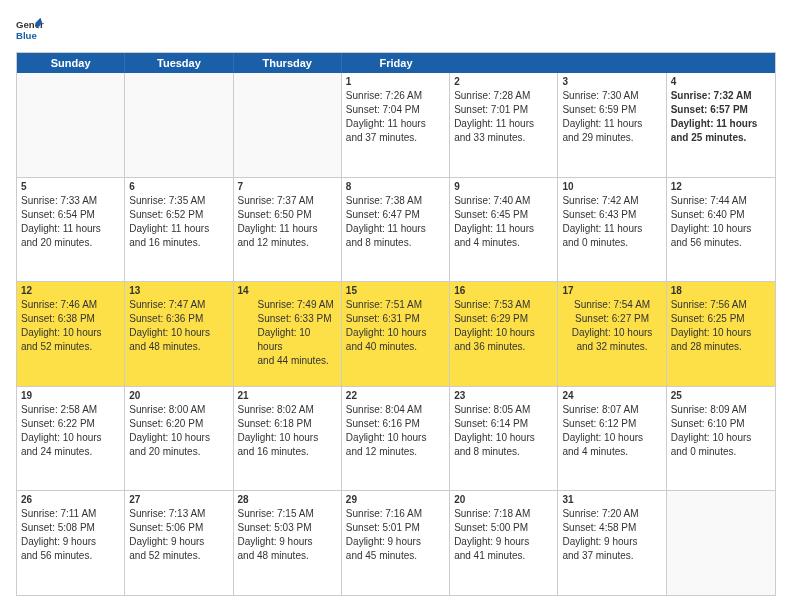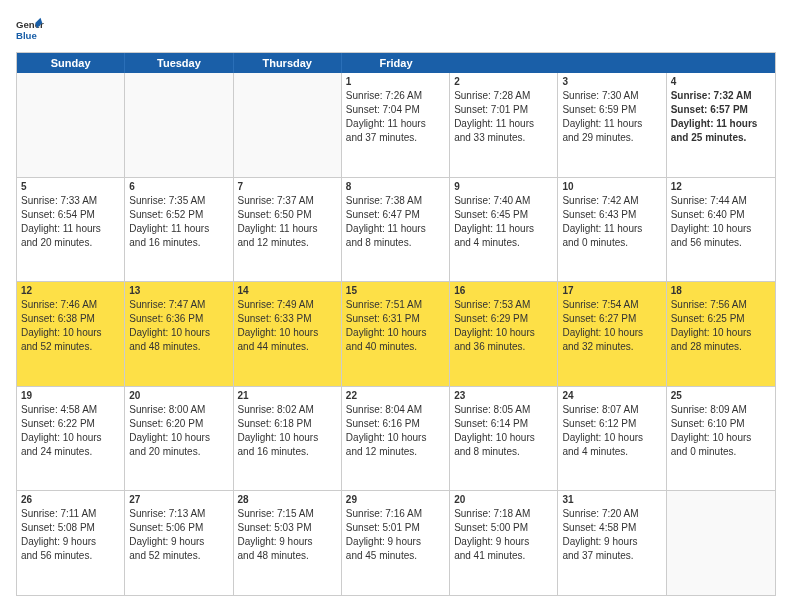--- a/index.html
+++ b/index.html
@@ -221,58 +221,58 @@
           </div>
           <div class="cal-cell shaded">
             <span class="day-num">13</span>
             <div class="cell-text" style="white-space: pre-line;">Sunrise: 7:47 AM
 Sunset: 6:36 PM
 Daylight: 10 hours
 and 48 minutes.</div>
           </div>
           <div class="cal-cell shaded">
             <span class="day-num">14</span>
-            <div class="cell-text" style="white-space: pre-line;">Sunrise: 7:49 AM
+            <div class="cell-text" style="white-space: pre-line; margin-left: 20px;">Sunrise: 7:49 AM
 Sunset: 6:33 PM
 Daylight: 10 hours
 and 44 minutes.</div>
           </div>
           <div class="cal-cell shaded">
             <span class="day-num">15</span>
             <div class="cell-text" style="white-space: pre-line;">Sunrise: 7:51 AM
 Sunset: 6:31 PM
 Daylight: 10 hours
 and 40 minutes.</div>
           </div>
           <div class="cal-cell shaded">
             <span class="day-num">16</span>
             <div class="cell-text" style="white-space: pre-line;">Sunrise: 7:53 AM
 Sunset: 6:29 PM
 Daylight: 10 hours
 and 36 minutes.</div>
           </div>
           <div class="cal-cell shaded">
             <span class="day-num">17</span>
-            <div class="cell-text" style="white-space: pre-line;">Sunrise: 7:54 AM
+            <div class="cell-text" style="white-space: pre-line; text-align: center;">Sunrise: 7:54 AM
 Sunset: 6:27 PM
 Daylight: 10 hours
 and 32 minutes.</div>
           </div>
           <div class="cal-cell shaded">
             <span class="day-num">18</span>
             <div class="cell-text" style="white-space: pre-line;">Sunrise: 7:56 AM
 Sunset: 6:25 PM
 Daylight: 10 hours
 and 28 minutes.</div>
           </div>
         </div>
         <div class="cal-row">
           <div class="cal-cell">
             <span class="day-num">19</span>
-            <div class="cell-text" style="white-space: pre-line;">Sunrise: 4:58 AM
+            <div class="cell-text" style="white-space: pre-line;">Sunrise: 2:58 AM
 Sunset: 6:22 PM
 Daylight: 10 hours
 and 24 minutes.</div>
           </div>
           <div class="cal-cell">
             <span class="day-num">20</span>
             <div class="cell-text" style="white-space: pre-line;">Sunrise: 8:00 AM
 Sunset: 6:20 PM
 Daylight: 10 hours
 and 20 minutes.</div>

